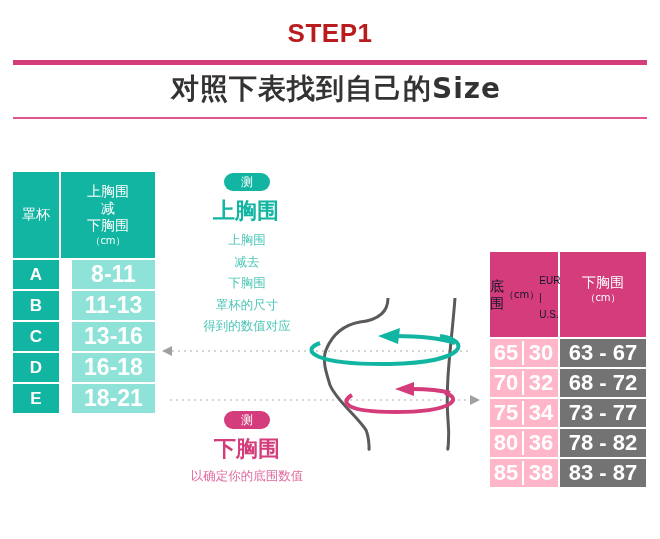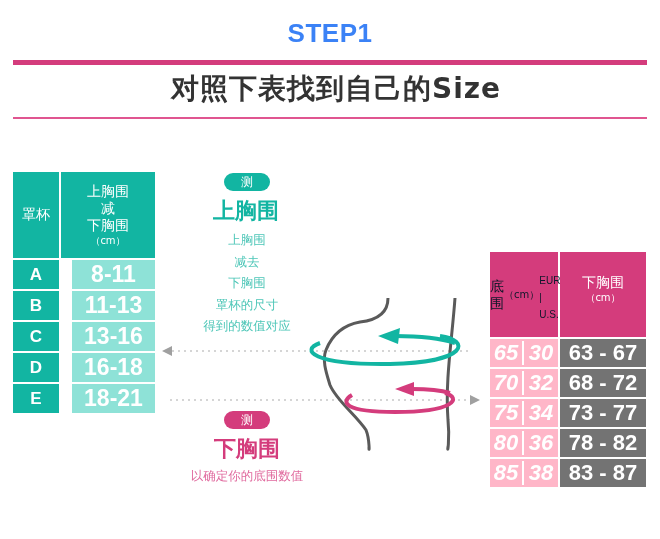--- a/index.html
+++ b/index.html
@@ -2,21 +2,21 @@
 <html><head>
 <meta charset="utf-8">
 <style>
   * { box-sizing: border-box; margin: 0; padding: 0; }
   html, body { width: 660px; height: 539px; background: #ffffff; overflow: hidden; }
   body { position: relative; font-family: "DejaVu Sans", "Liberation Sans", sans-serif; }
 
   .step-title {
     position: absolute; left: 0; top: 18px; width: 660px; text-align: center;
     font-family: "Liberation Sans", sans-serif; font-weight: bold; font-size: 26px;
-    color: #3b82f6; letter-spacing: 0.5px;
+    color: #b91c1c; letter-spacing: 0.5px;
   }
   .rule-thick { position: absolute; left: 13px; top: 60px; width: 634px; height: 5px; background: #d43c7c; }
   .main-title {
     position: absolute; left: 0; top: 70px; width: 660px; text-align: center;
     font-family: "DejaVu Sans", sans-serif; font-weight: bold; font-size: 28px; color: #333333;
     letter-spacing: 1px;
     padding-left: 12px;
   }
   .rule-thin { position: absolute; left: 13px; top: 117px; width: 634px; height: 2px; background: #e05590; }
 
@@ -31,21 +31,21 @@
   .cup-row .c2 { flex: 1; margin-left: 13px; background: #8ee2d7; color: #fff; font-family: "Liberation Sans", sans-serif; font-weight: bold; font-size: 23px; display:flex; align-items:center; justify-content:center; }
 
   
   .band-table { position: absolute; left: 490px; top: 252px; width: 156px; }
   .band-head { display: flex; height: 85px; }
   .band-head .c1 { width: 68px; background: #d43c7c; color:#0f172a; display:flex; flex-direction:row; align-items:center; justify-content:space-between; font-size: 14px; line-height: 17px; }
   .band-head .c2 { flex:1; margin-left: 2px; background: #d43c7c; color:#fff; display:flex; flex-direction:column; align-items:center; justify-content:flex-start; padding-top: 22px; font-size: 14px; line-height: 17px; }
   .band-head .unit { font-size: 10px; line-height: 13px; }
   .band-head .sub { font-family: "Liberation Sans", sans-serif; font-size: 10px; margin-top: 5px; }
   .band-row { display: flex; height: 28px; margin-top: 2px; }
-  .band-row .c1 { width: 68px; background: #ffb6c8; display:flex; align-items:center; color:#fff; font-family: "Liberation Sans", sans-serif; font-weight: bold; font-size: 22px; font-style: italic; }
+  .band-row .c1 { width: 68px; background: #ffb6c8; display:flex; align-items:center; color:#fff; font-family: "Liberation Sans", sans-serif; font-weight: bold; font-size: 22px; }
   .band-row .c1 .eur { width: 32px; text-align: center; }
   .band-row .c1 .sep { width: 2px; height: 24px; background: #fff; }
   .band-row .c1 .us { flex: 1; text-align: center; border-radius: 13px; }
   .band-row .c2 { flex:1; margin-left: 2px; background: #737373; color:#fff; font-family: "Liberation Sans", sans-serif; font-weight: bold; font-size: 22px; display:flex; align-items:center; justify-content:center; white-space: pre; }
 
   
   .badge {
     position: absolute; height: 18px; padding: 0 17px; border-radius: 9px; color: #fff;
     font-size: 12px; line-height: 18px; text-align: center;
   }

